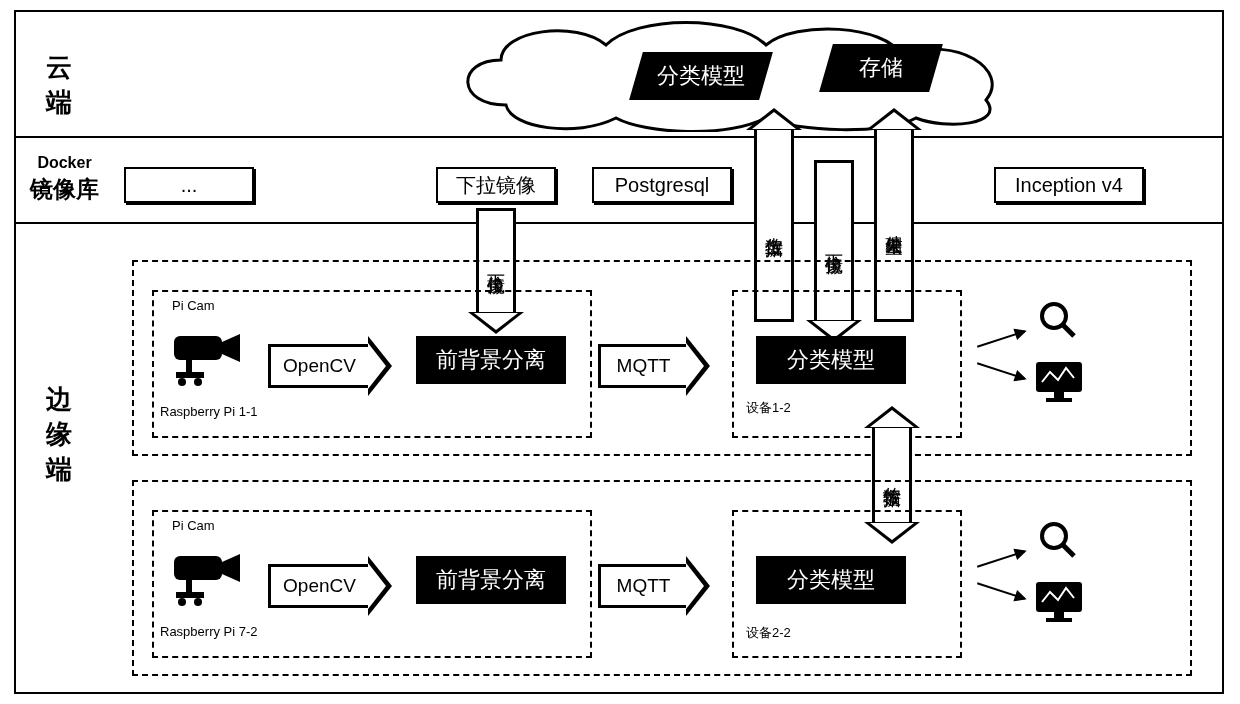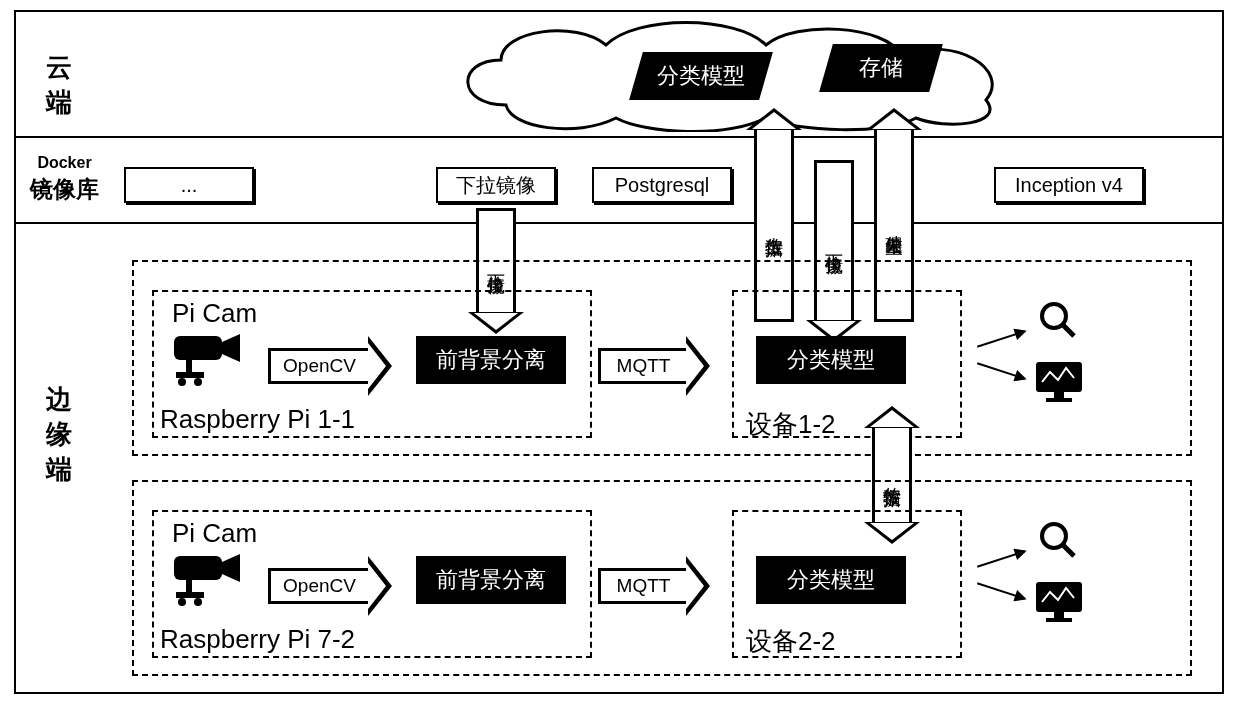--- a/index.html
+++ b/index.html
@@ -62,21 +62,21 @@
     justify-content: center;
   }
   .dashed-box {
     border: 2.5px dashed #000;
   }
   .arrow-right {
     display: flex;
     align-items: center;
   }
   .arrow-right .body {
-    height: 36px;
+    height: 44px;
     border: 3px solid #000;
     border-right: none;
     display:flex;
     align-items:center;
     justify-content:center;
     font-size:19px;
     padding: 0 6px;
     background:#fff;
   }
   .arrow-right .head {
@@ -146,21 +146,21 @@
   }
   .thin-arrow::after {
     content:"";
     position:absolute;
     right:-2px;top:-5px;
     width:0;height:0;
     border-top:6px solid transparent;
     border-bottom:6px solid transparent;
     border-left:12px solid #000;
   }
-  .plain { font-size:26px; }
+  .plain { font-size:13px; }
   .cloud-svg { position:absolute; }
 </style>
 </head>
 <body>
 
 <div class="outer">
 
   <div class="pos row-label" style="left:30px;top:38px;">
       <div>云</div>
       <div>端</div>
@@ -226,21 +226,21 @@
   <div class="pos arrow-right" style="left:252px;top:324px;">
     <div class="body" style="width:100px;">OpenCV</div>
       <div class="head"></div>
   </div>
   <div class="pos black-box" style="left:400px;top:324px;width:150px;height:48px;">前背景分离</div>
   <div class="pos arrow-right" style="left:582px;top:324px;">
     <div class="body" style="width:88px;">MQTT</div>
       <div class="head"></div>
   </div>
   <div class="pos black-box" style="left:740px;top:324px;width:150px;height:48px;">分类模型</div>
-  <div class="pos plain" style="left:730px;top:395px;">设备1-2</div>
+  <div class="pos plain" style="left:730px;top:387px;">设备1-2</div>
 
   <div class="thin-arrow" style="left:960px;top:326px;transform:rotate(-18deg);"></div>
   <div class="thin-arrow" style="left:960px;top:358px;transform:rotate(18deg);"></div>
   <svg class="pos" style="left:1022px;top:288px;" width="40" height="40">
       <circle cx="16" cy="16" r="12" fill="none" stroke="#000" stroke-width="4"></circle>
       <line x1="25" y1="25" x2="36" y2="36" stroke="#000" stroke-width="5"></line>
     </svg>
   <svg class="pos" style="left:1018px;top:348px;" width="50" height="46">
       <rect x="2" y="2" width="46" height="30" rx="3" fill="#000"></rect>
       <polyline points="8,22 16,12 24,20 32,8 40,18" fill="none" stroke="#fff" stroke-width="2"></polyline>

